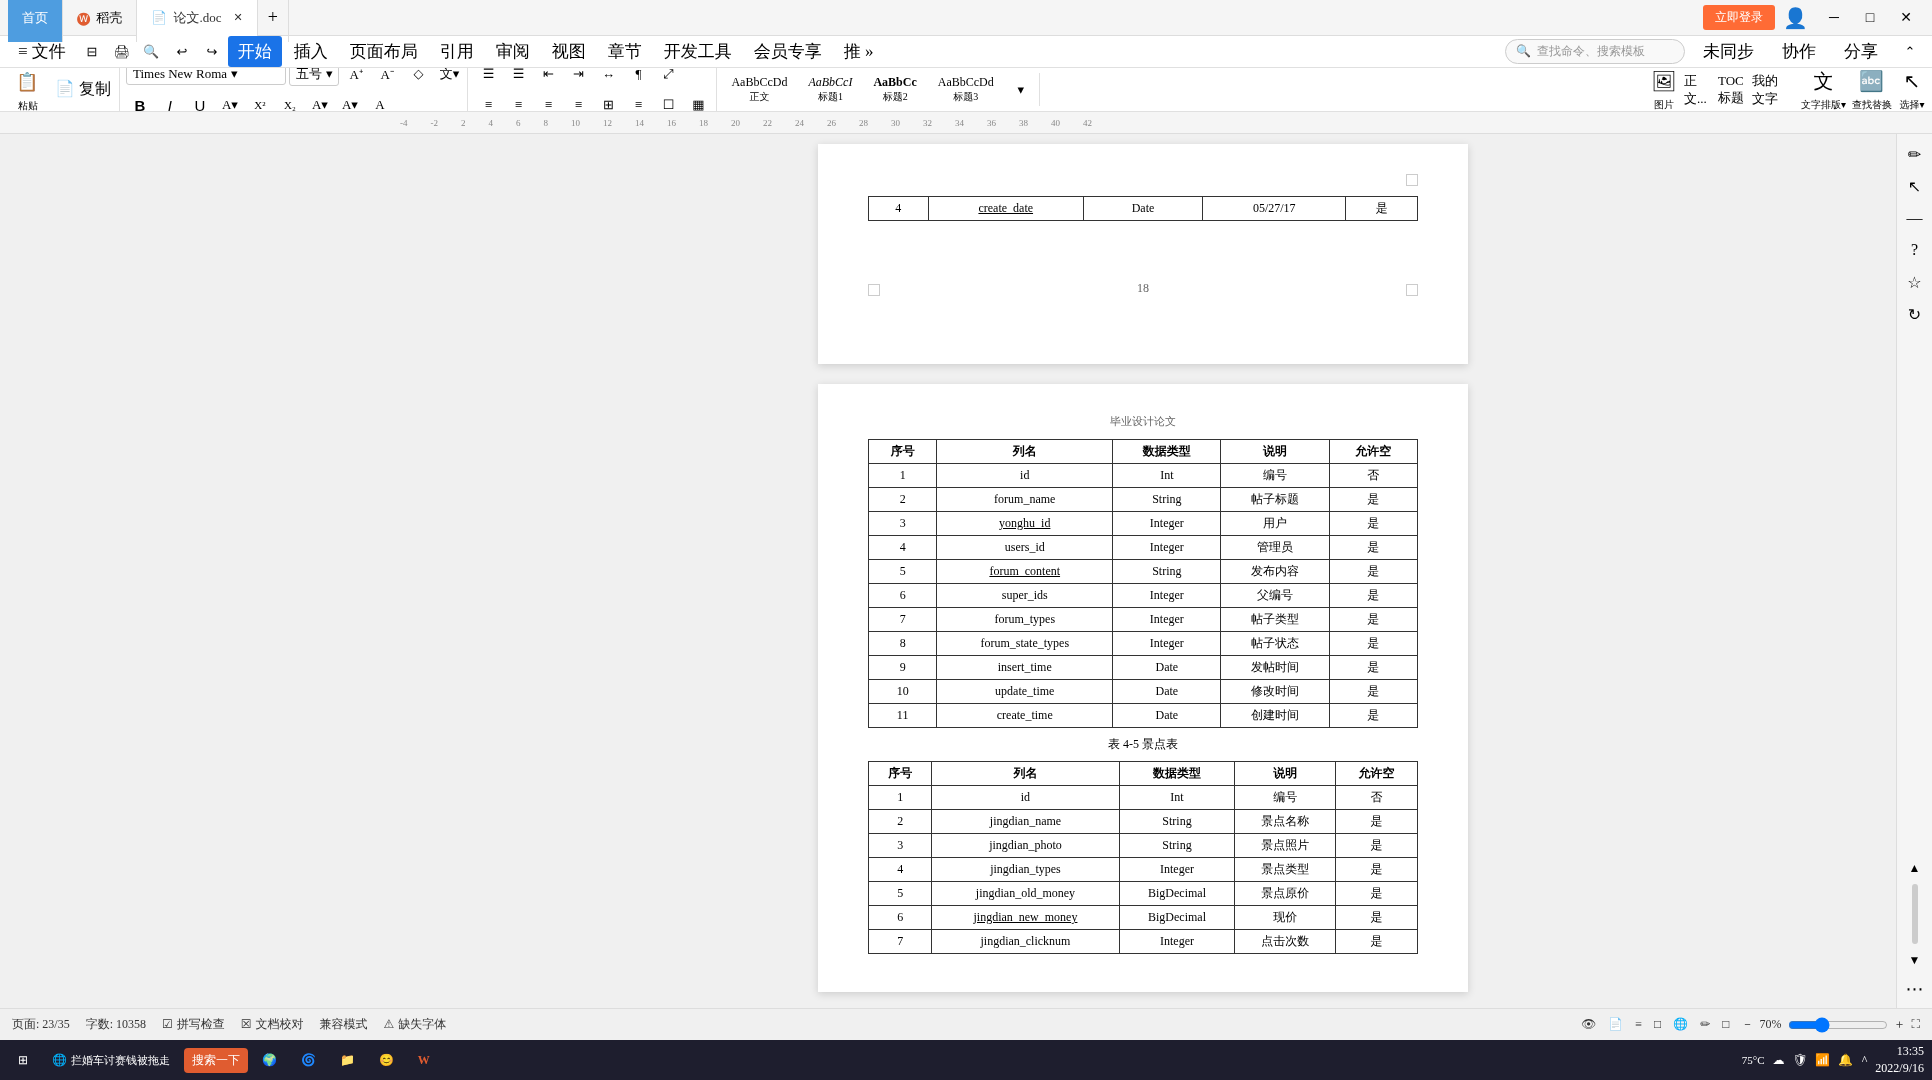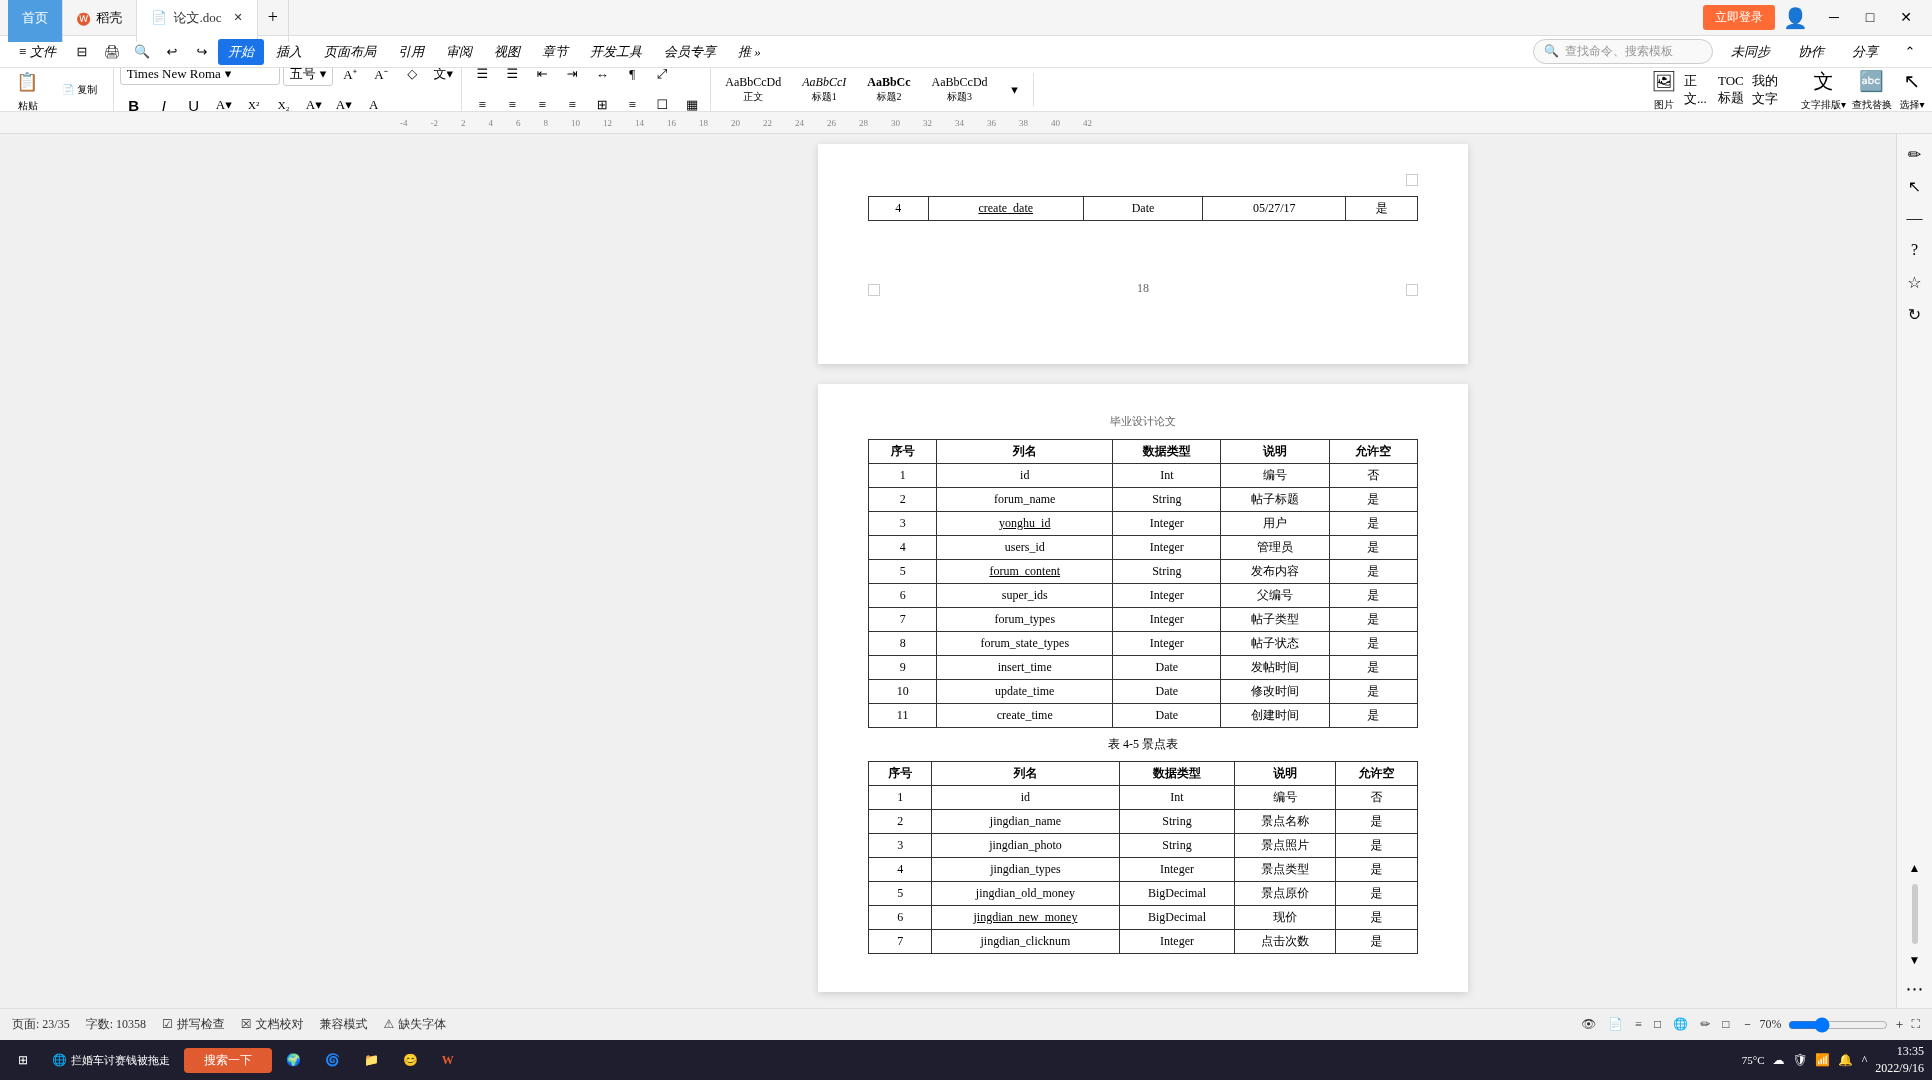--- a/index.html
+++ b/index.html
@@ -21,21 +21,21 @@
     .btn-login { background: #ff6b35; color: #fff; border: none; padding: 4px 12px; border-radius: 3px; font-size: 12px; cursor: pointer; }
     .win-btns { display: flex; gap: 0; }
     .win-btn { width: 36px; height: 36px; display: flex; align-items: center; justify-content: center; cursor: pointer; font-size: 14px; }
 
     
     .menu-bar {
       display: flex; align-items: center; height: 32px;
       background: #fff; border-bottom: 1px solid #e0e0e0;
       padding: 0 8px; gap: 2px;
     }
-    .menu-item { padding: 4px 10px; font-size: 13px; cursor: pointer; border-radius: 3px; font-style: italic; }
+    .menu-item { padding: 4px 10px; font-size: 17px; cursor: pointer; border-radius: 3px; }
     .menu-item.active { background: #1a73e8; color: #fff; }
 
     
     .toolbar {
       display: flex; align-items: center; height: 44px;
       background: #fff; border-bottom: 1px solid #e0e0e0;
       padding: 0 6px; gap: 2px; flex-wrap: nowrap; overflow: hidden;
     }
     .toolbar-group { display: flex; align-items: center; gap: 1px; padding: 0 4px; border-right: 1px solid #e0e0e0; }
     .toolbar-group:last-child { border-right: none; }
@@ -186,21 +186,21 @@
 
 <div class="toolbar">
 
   <div class="toolbar-group">
     <div style="display:flex; flex-direction:column; align-items:center; gap:1px;">
       <div class="tb-btn" style="width:36px; height:32px; font-size:18px;">📋</div>
       <span style="font-size:10px;">粘贴</span>
     </div>
     <div style="display:flex; flex-direction:column; gap:2px; padding-left:4px;">
       <div class="tb-btn" style="font-size:11px; width:auto; padding:0 4px;">✂ 剪切</div>
-      <div class="tb-btn" style="font-size:10px; width:auto; padding:0 4px;">📄 复制</div>
+      <div class="tb-btn" style="font-size:16px; width:auto; padding:0 4px;">📄 复制</div>
       <div class="tb-btn" style="font-size:11px; width:auto; padding:0 4px;">🖌 格式刷</div>
     </div>
   </div>
 
   <div class="toolbar-group">
     <div style="display:flex; flex-direction:column; gap:3px;">
       <div style="display:flex; align-items:center; gap:3px;">
         <div class="font-select">
           <span>Times New Roma</span>
           <span>▾</span>
@@ -574,21 +574,21 @@
 </div>
 
 <div class="taskbar">
   <div class="taskbar-item">
     <span>⊞</span>
   </div>
   <div class="taskbar-item">
     <span>🌐</span>
     <span style="font-size:11px;">拦婚车讨赛钱被拖走</span>
   </div>
-  <div class="taskbar-item" style="background: #e05c30; border-radius:4px; padding:4px 20px;">
+  <div class="taskbar-item" style="background: #e05c30; border-radius:4px; padding:4px 8px;">
     <span>搜索一下</span>
   </div>
   <div class="taskbar-item">
     <span>🌍</span>
   </div>
   <div class="taskbar-item">
     <span>🌀</span>
   </div>
   <div class="taskbar-item">
     <span>📁</span>

